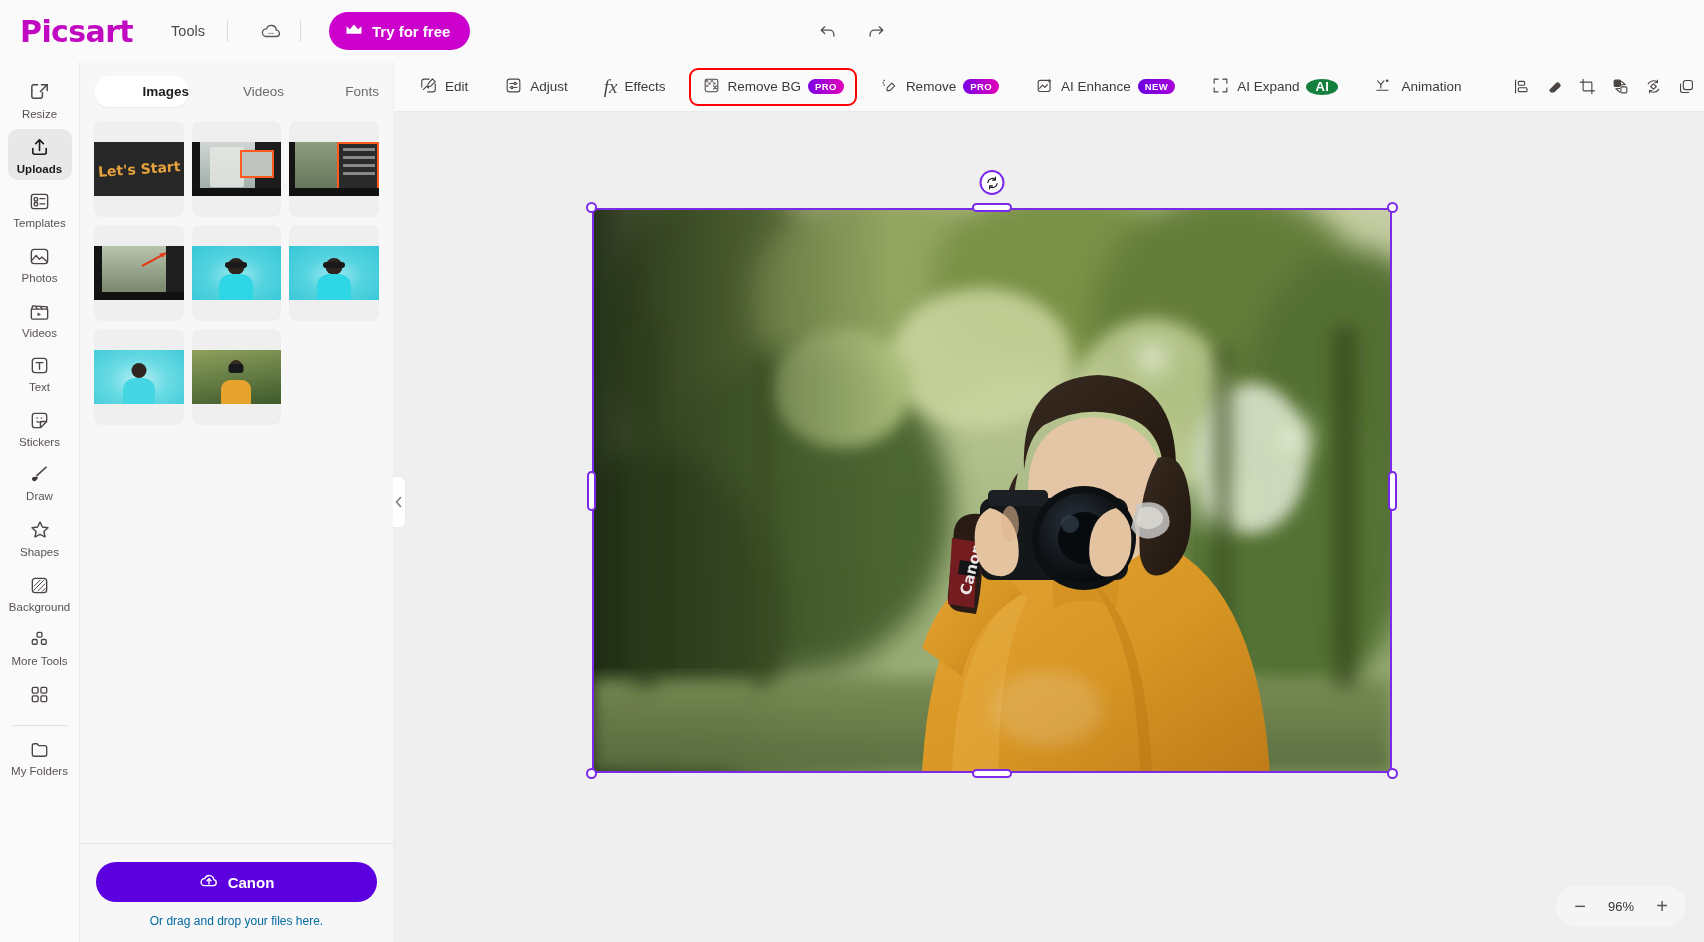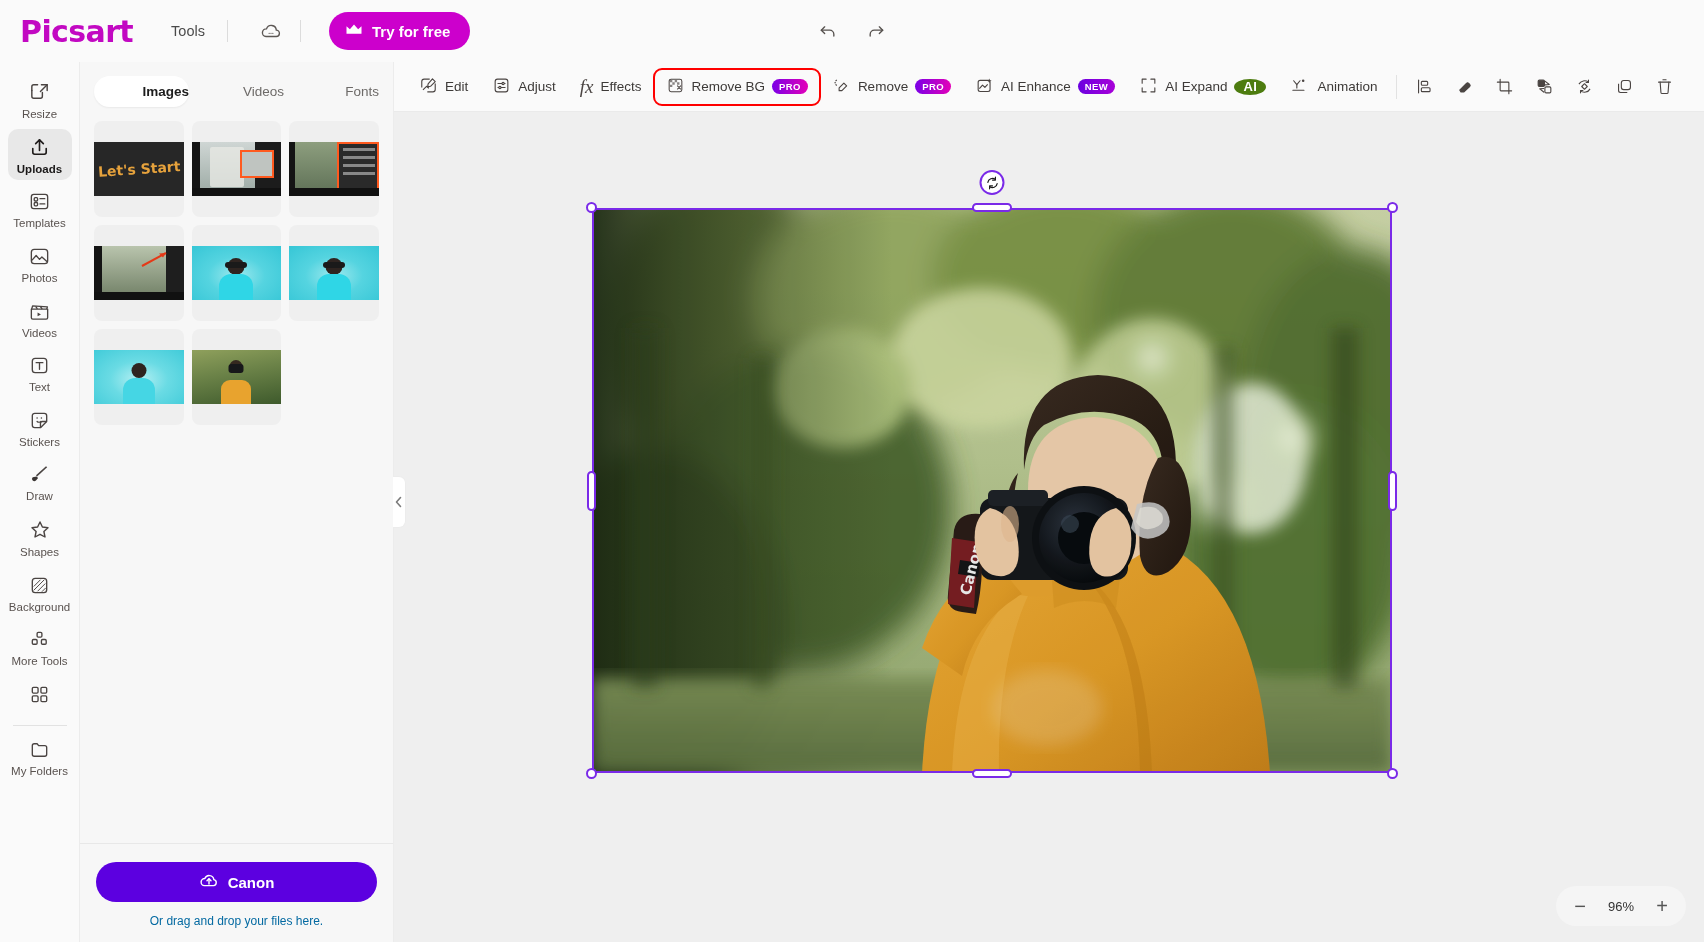--- a/index.html
+++ b/index.html
@@ -74,36 +74,36 @@
     position: absolute; right: -13px; top: 50%; transform: translateY(-50%);
     width: 13px; height: 52px; background: #fff; border-radius: 0 7px 7px 0;
     border: 1px solid #ececec; border-left: none; display: flex; align-items: center;
     justify-content: center; cursor: pointer; z-index: 6;
   }
 
   
   .main { flex: 1; display: flex; flex-direction: column; background: #efefef; min-width: 0; }
   .toolbar {
     height: 50px; min-height: 50px; background: #fafafa; display: flex; align-items: center;
-    padding: 0 12px 0 14px; gap: 2px; border-bottom: 1px solid #eaeaea;
+    padding: 0 12px 0 14px; gap: 14px; border-bottom: 1px solid #eaeaea;
   }
   .tool {
     display: flex; align-items: center; gap: 7px; height: 34px; padding: 0 11px;
     border-radius: 8px; cursor: pointer; font-size: 13.5px; color: #3d3a38; white-space: nowrap;
   }
   .tool.highlight { outline: 2px solid #ff0000; border-radius: 7px; }
   .icon-tool { width: 38px; height: 34px; display: flex; align-items: center; justify-content: center;
                border-radius: 8px; cursor: pointer; }
   .badge {
     font-size: 9.5px; font-weight: 700; color: #fff; padding: 2.5px 7px; border-radius: 9px;
     letter-spacing: .4px; line-height: 1;
   }
   .badge-pro { background: linear-gradient(90deg, #7a00e6, #e300b8); }
   .badge-new { background: linear-gradient(90deg, #6a00e0, #a800d8); }
-  .badge-ai { background: #4d7c0f; width: 32px; height: 16px; border-radius: 50%;
+  .badge-ai { background: #15803d; width: 32px; height: 16px; border-radius: 50%;
               display: flex; align-items: center; justify-content: center; font-size: 13px; padding: 0; }
   .tb-divider { width: 1px; height: 24px; background: #e2e2e2; margin: 0 6px; }
 
   .canvas-wrap { flex: 1; position: relative; overflow: hidden; }
   .canvas-sel { position: absolute; left: 198px; top: 96px; width: 800px; height: 565px; }
   .sel-box { position: absolute; inset: 0; border: 2px solid #7a2ae8; }
   .photo { position: absolute; inset: 0; overflow: hidden; }
   .handle { position: absolute; width: 11px; height: 11px; background: #fff;
             border: 2px solid #7a2ae8; border-radius: 50%; }
   .h-tl { left: -6px; top: -6px; } .h-tr { right: -6px; top: -6px; }

